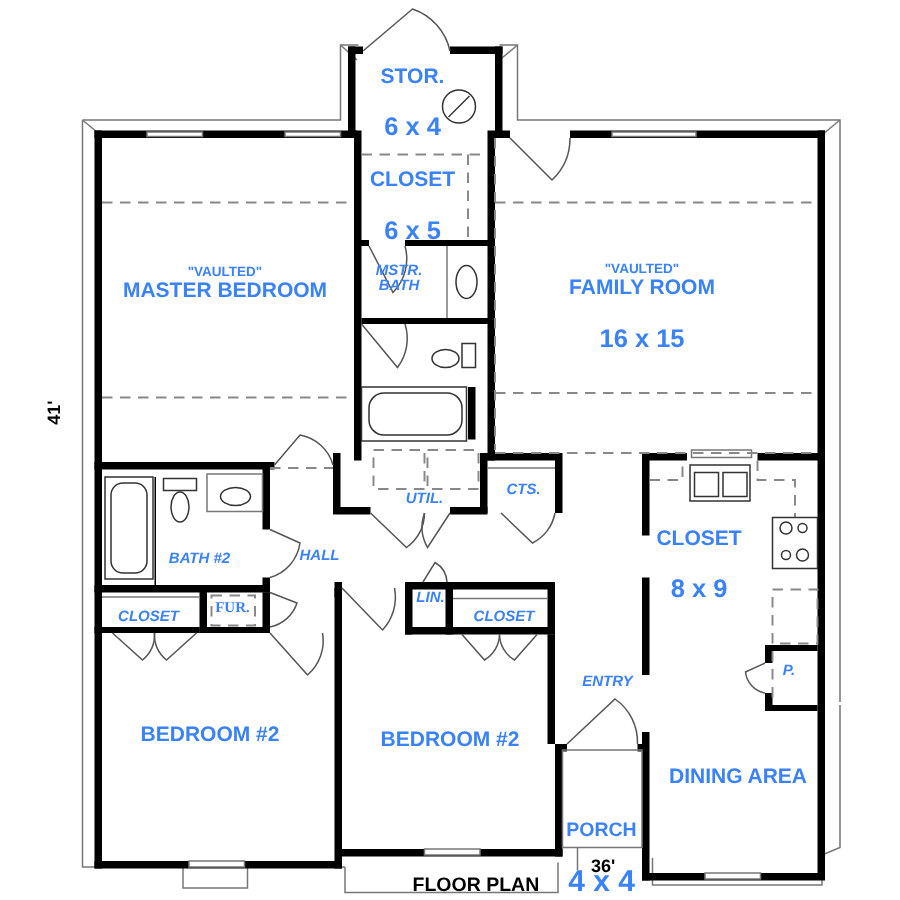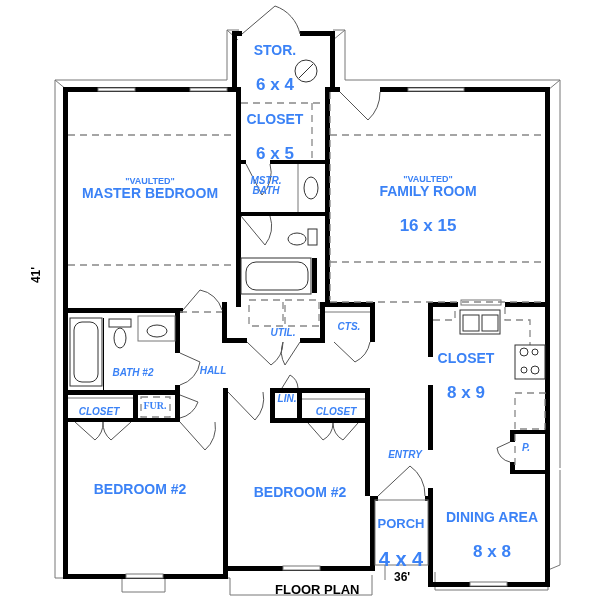--- a/index.html
+++ b/index.html
@@ -265,23 +265,22 @@
 <div class="lbl" style="left:405px;top:450px;">
   <span class="m">ENTRY</span>
 </div>
 <div class="lbl" style="left:140px;top:482px;">
   <span class="n">BEDROOM #2</span>
 </div>
 <div class="lbl" style="left:300px;top:485px;">
   <span class="n">BEDROOM #2</span>
 </div>
 <div class="lbl" style="left:401px;top:517px;">
-  <span class="n" style="font-size:13px;">PORCH</span>
+  <span class="n" style="font-size:13px;margin-top:29px;">PORCH</span>
   <span class="d" style="font-size:20px;">4 x 4</span>
 </div>
 <div class="lbl" style="left:492px;top:510px;">
   <span class="n">DINING AREA</span>
-  <span class="d">8 x 8</span>
 </div>
 
 <div class="dim" style="left:394px;top:570px;">36'</div>
 <div class="dim" style="left:28px;top:268px;transform:rotate(-90deg);">41'</div>
 <div class="dim" style="left:275px;top:582px;font-size:13px;border-bottom:7px solid #a3a3a3;padding-bottom:17px;">FLOOR PLAN</div>
 
 </body></html>

